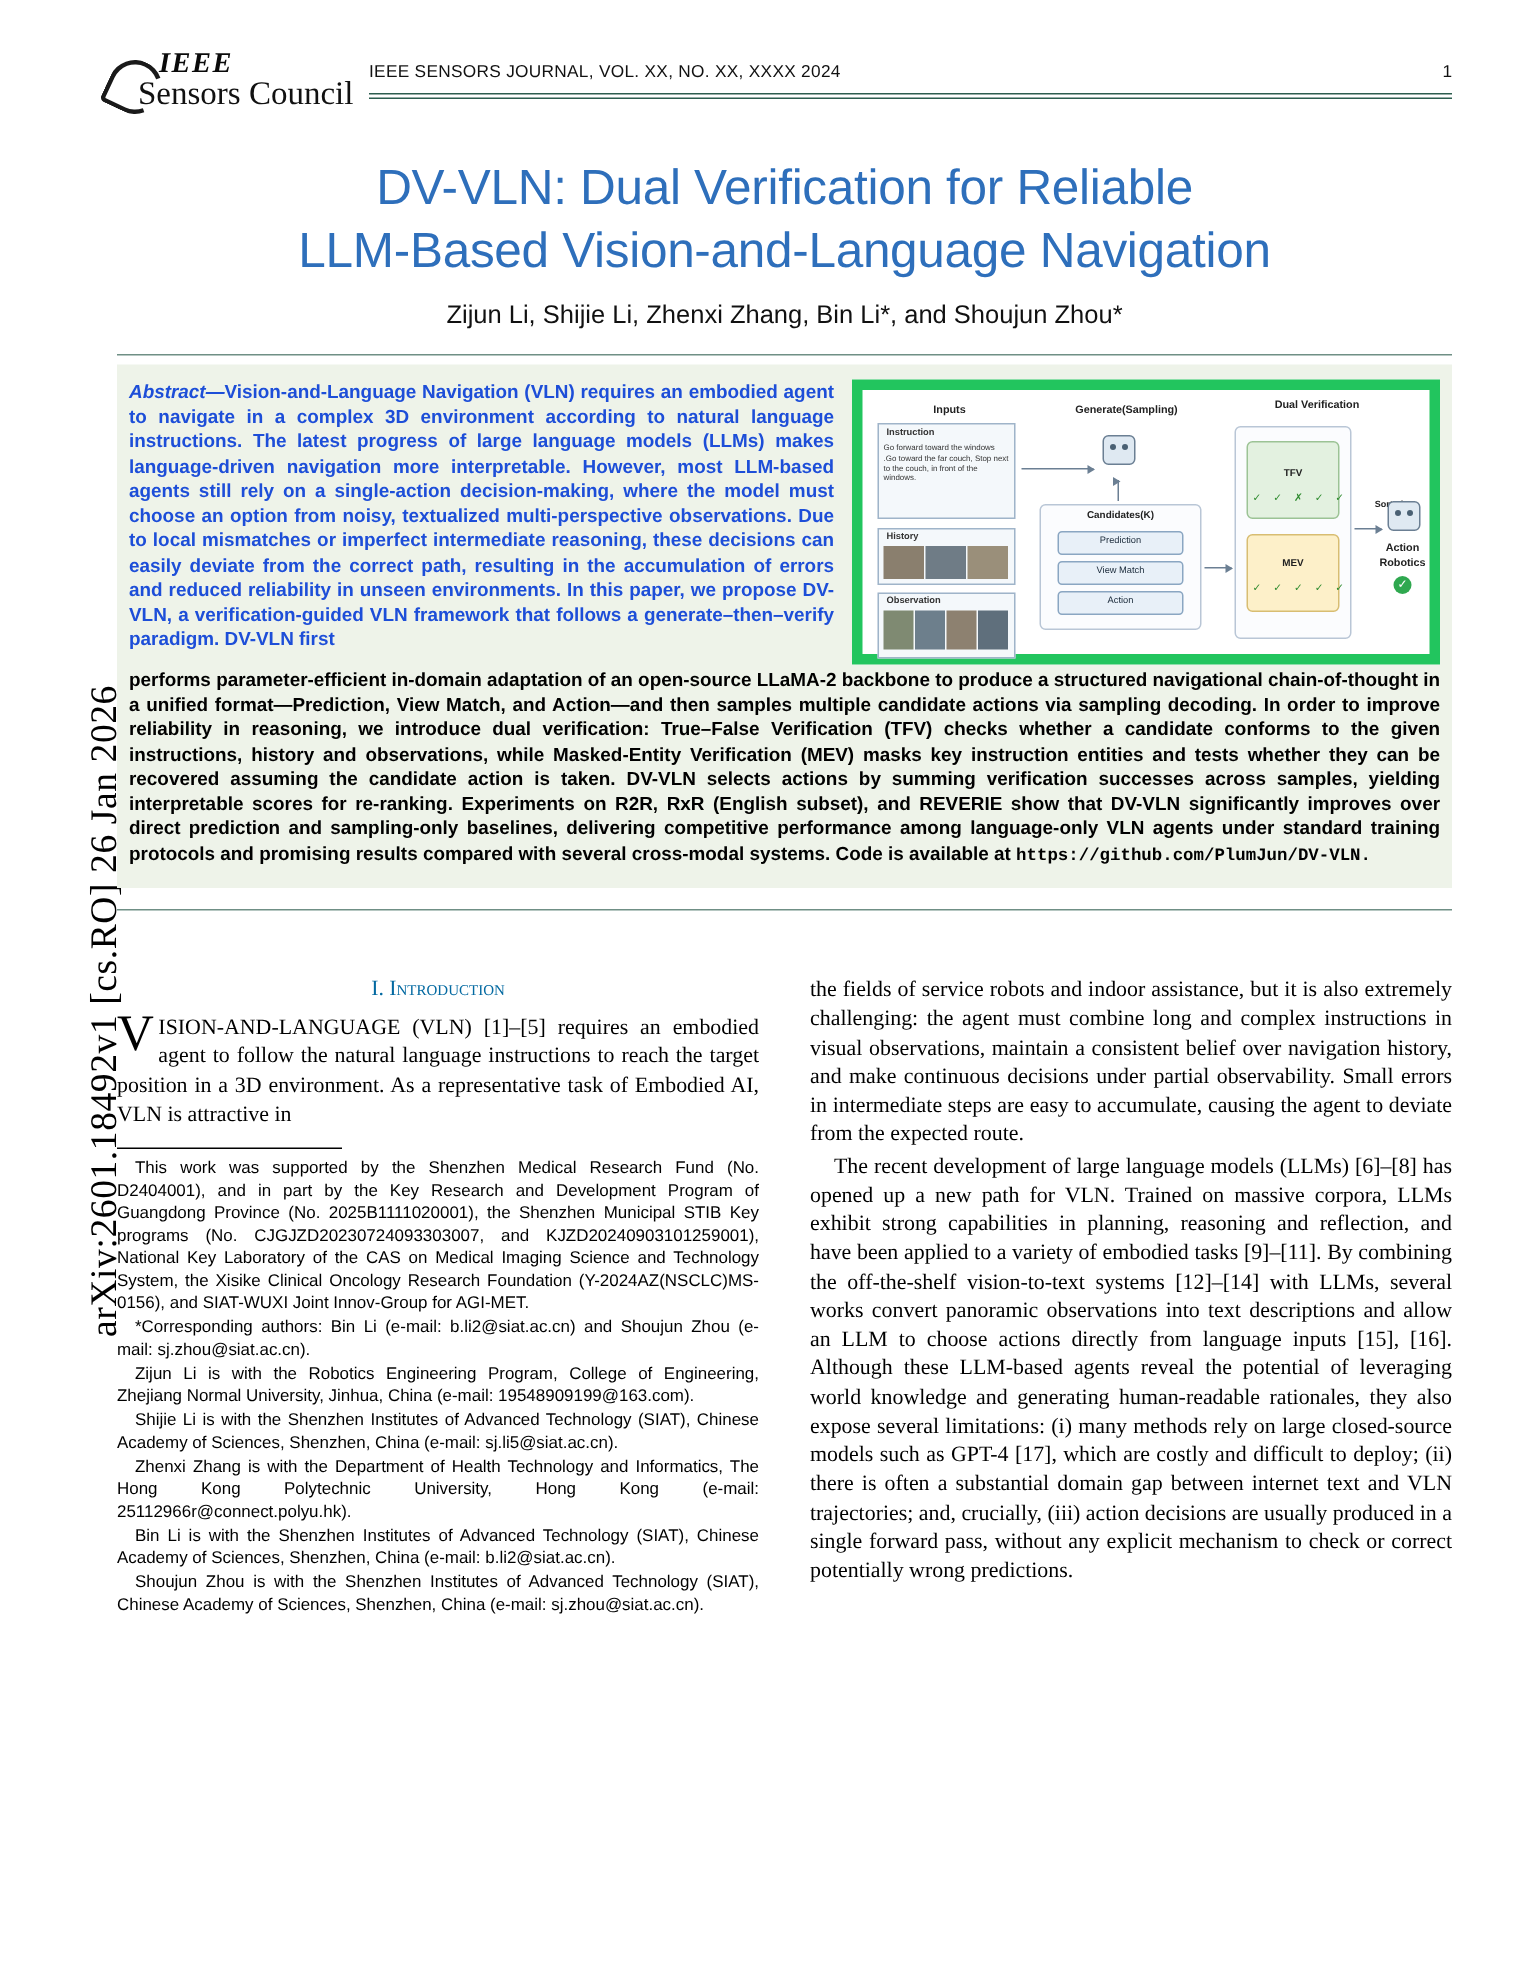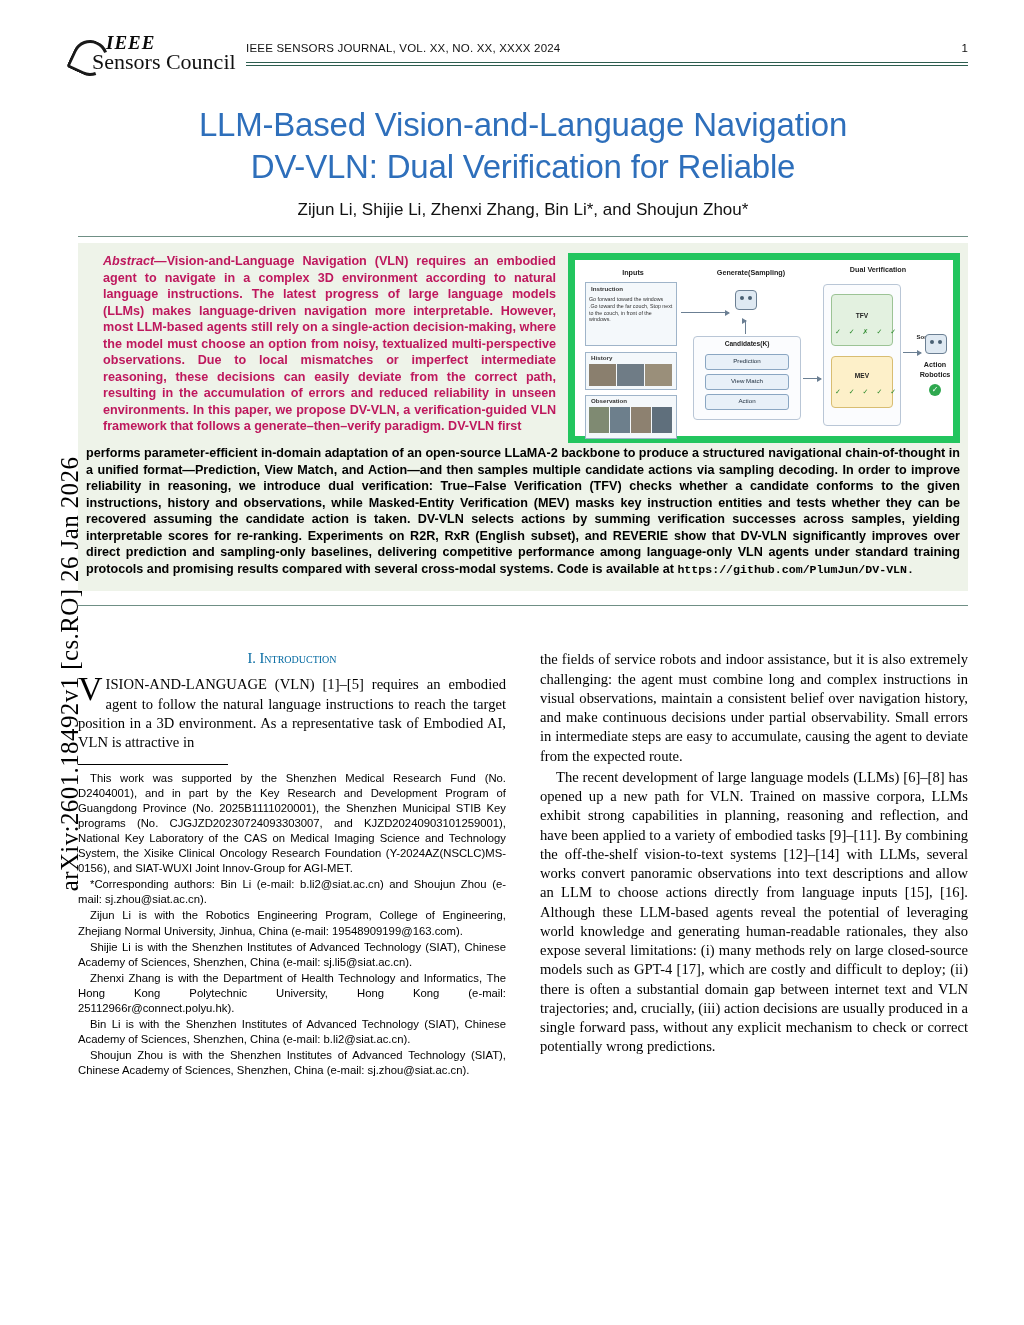--- a/index.html
+++ b/index.html
@@ -124,22 +124,21 @@
   }
   .abs-right{
     width:392px;
   }
   .abs-text{
     font-family:"Liberation Sans", sans-serif;
     font-weight:bold;
     font-size:12.6px;
     line-height:1.31;
     text-align:justify;
-    color:#be185d;
-    margin-left:17px;
+    color:#1d4ed8;
   }
   .abs-text i{ font-style:italic; }
   .abs-cont{
     font-family:"Liberation Sans", sans-serif;
     font-weight:bold;
     font-size:12.6px;
     line-height:1.31;
     text-align:justify;
     color:#000;
     margin-top:2px;
@@ -347,22 +346,22 @@
       <div class="ieee-box">IEEE</div>
       <div class="sc-text">Sensors Council</div>
     </div>
     <div class="head-title">IEEE SENSORS JOURNAL, VOL. XX, NO. XX, XXXX 2024</div>
     <div class="head-page">1</div>
     <div class="head-rule"></div>
     <div class="head-rule2"></div>
   </div>
 
   <div class="title">
+    <div>DV-VLN: Dual Verification for Reliable</div>
     <div>LLM-Based Vision-and-Language Navigation</div>
-    <div>DV-VLN: Dual Verification for Reliable</div>
   </div>
 
   <div class="authors">Zijun Li, Shijie Li, Zhenxi Zhang, Bin Li*, and Shoujun Zhou*</div>
 
   <div class="rule-thin"></div>
 
   <div class="abs-wrap">
     <div class="abs-top">
       <div class="abs-left">
         <div class="abs-text"><i>Abstract—</i><span>Vision-and-Language Navigation (VLN) requires an embodied agent to navigate in a complex 3D environment according to natural language instructions. The latest progress of large language models (LLMs) makes language-driven navigation more interpretable. However, most LLM-based agents still rely on a single-action decision-making, where the model must choose an option from noisy, textualized multi-perspective observations. Due to local mismatches or imperfect intermediate reasoning, these decisions can easily deviate from the correct path, resulting in the accumulation of errors and reduced reliability in unseen environments. In this paper, we propose DV-VLN, a verification-guided VLN framework that follows a generate–then–verify paradigm. DV-VLN first</span></div>

